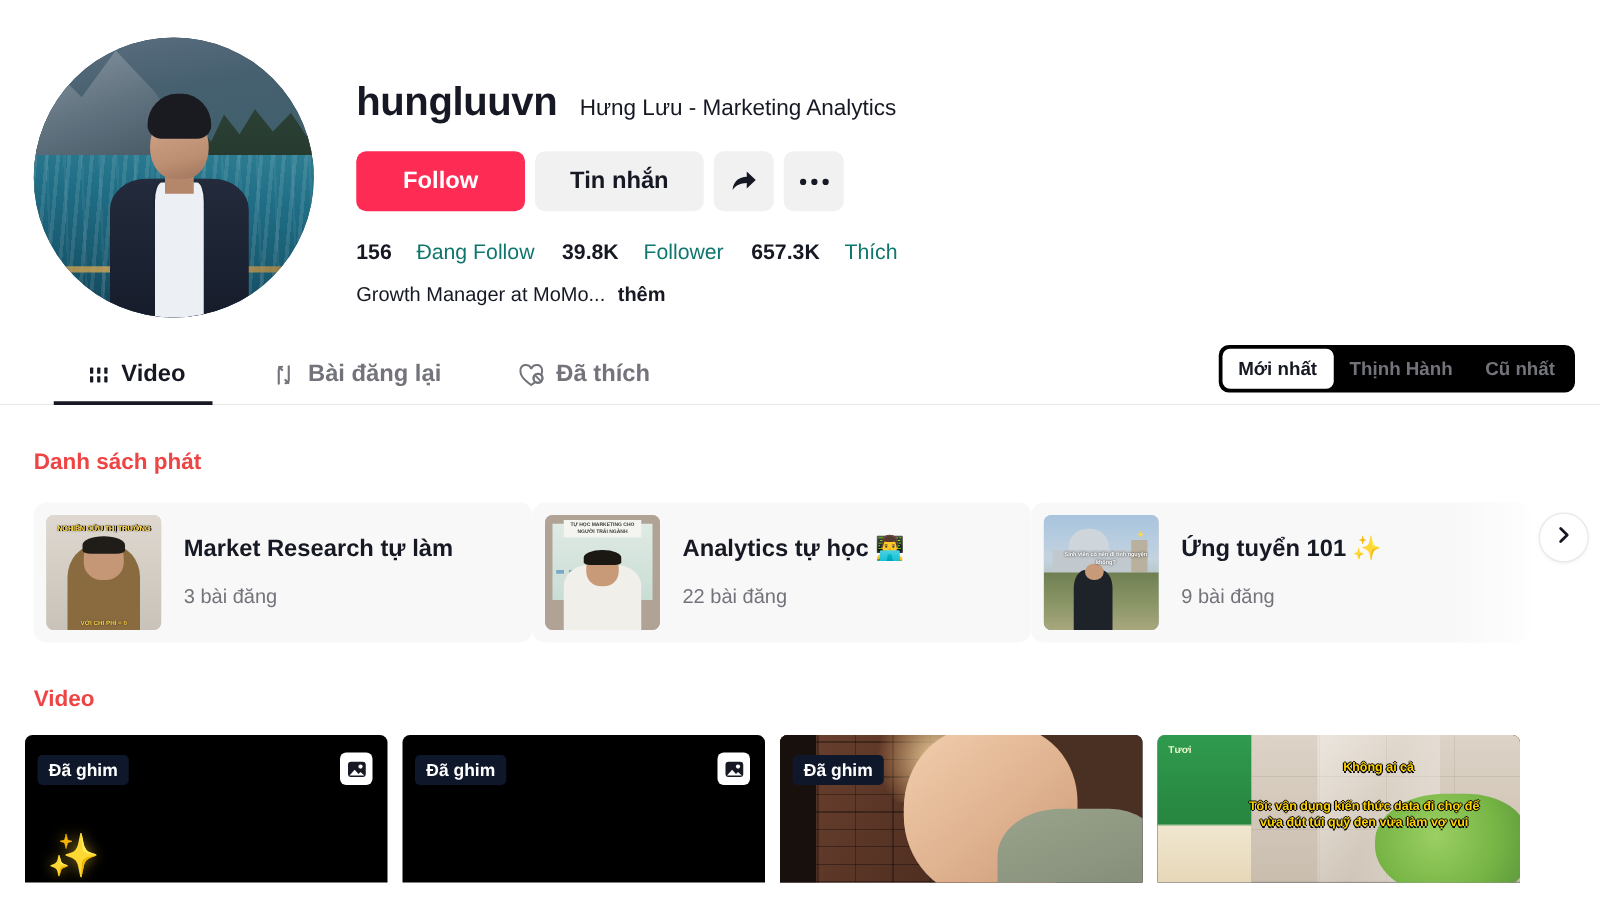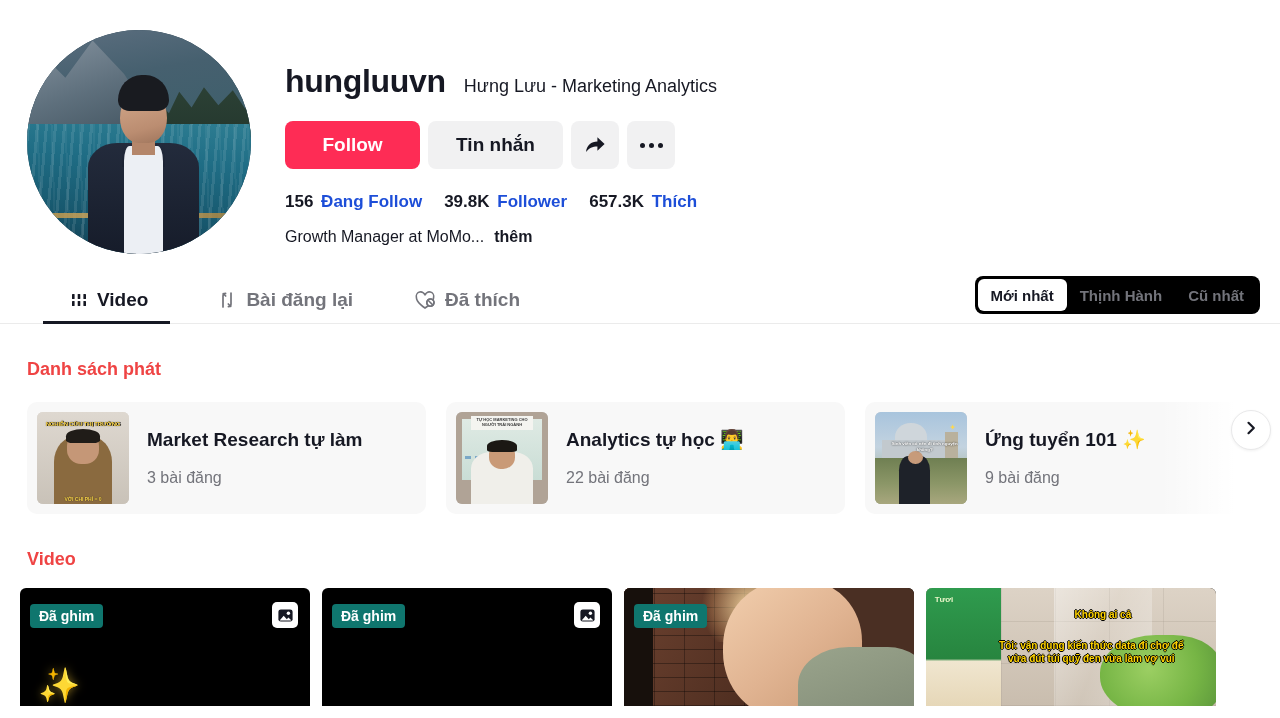--- a/index.html
+++ b/index.html
@@ -153,21 +153,21 @@
     justify-content: center;
     cursor: pointer;
     color: #161823;
   }
   .dots { display: flex; gap: 4px; align-items: center; }
   .dots i { width: 5px; height: 5px; border-radius: 50%; background: #161823; display: block; }
 
   .stats-row { display: flex; gap: 22px; margin-top: 22px; font-size: 17px; line-height: 22px; }
   .stat { color: #161823; }
   .stat b { font-weight: 700; }
-  .stat span { color: #1d4ed8; margin-left: 3px; font-weight: bold; }
+  .stat span { color: #0f766e; margin-left: 15px; }
 
   .bio-row { margin-top: 13px; font-size: 16px; line-height: 22px; color: #161823; display: flex; gap: 10px; align-items: baseline; }
   .bio-more { font-weight: 700; color: #161823; cursor: pointer; }
 
   
   .tabs-bar {
     margin-top: 23px;
     position: relative;
     border-bottom: 1px solid #ebebeb;
     display: flex;
@@ -225,21 +225,20 @@
   .section-title {
     font-size: 18px;
     font-weight: 700;
     color: #ef4444;
     padding: 34px 0 0 27px;
     line-height: 22px;
   }
   .playlist-strip {
     position: relative;
     display: flex;
-    gap: 20px;
     padding: 22px 27px 0 27px;
   }
   .playlist-card {
     flex: 0 0 399px;
     height: 112px;
     background: #f8f8f8;
     border-radius: 10px;
     display: flex;
     align-items: center;
     padding: 10px;
@@ -412,21 +411,21 @@
     height: 118px;
     border-radius: 6px 6px 0 0;
     overflow: hidden;
     position: relative;
     background: #000000;
   }
   .badge-pinned {
     position: absolute;
     left: 10px;
     top: 16px;
-    background: #0f766e;
+    background: #0f172a;
     color: #ffffff;
     font-size: 14px;
     font-weight: 700;
     padding: 3px 9px;
     border-radius: 4px;
     z-index: 3;
     line-height: 18px;
   }
   .photo-badge {
     position: absolute;

